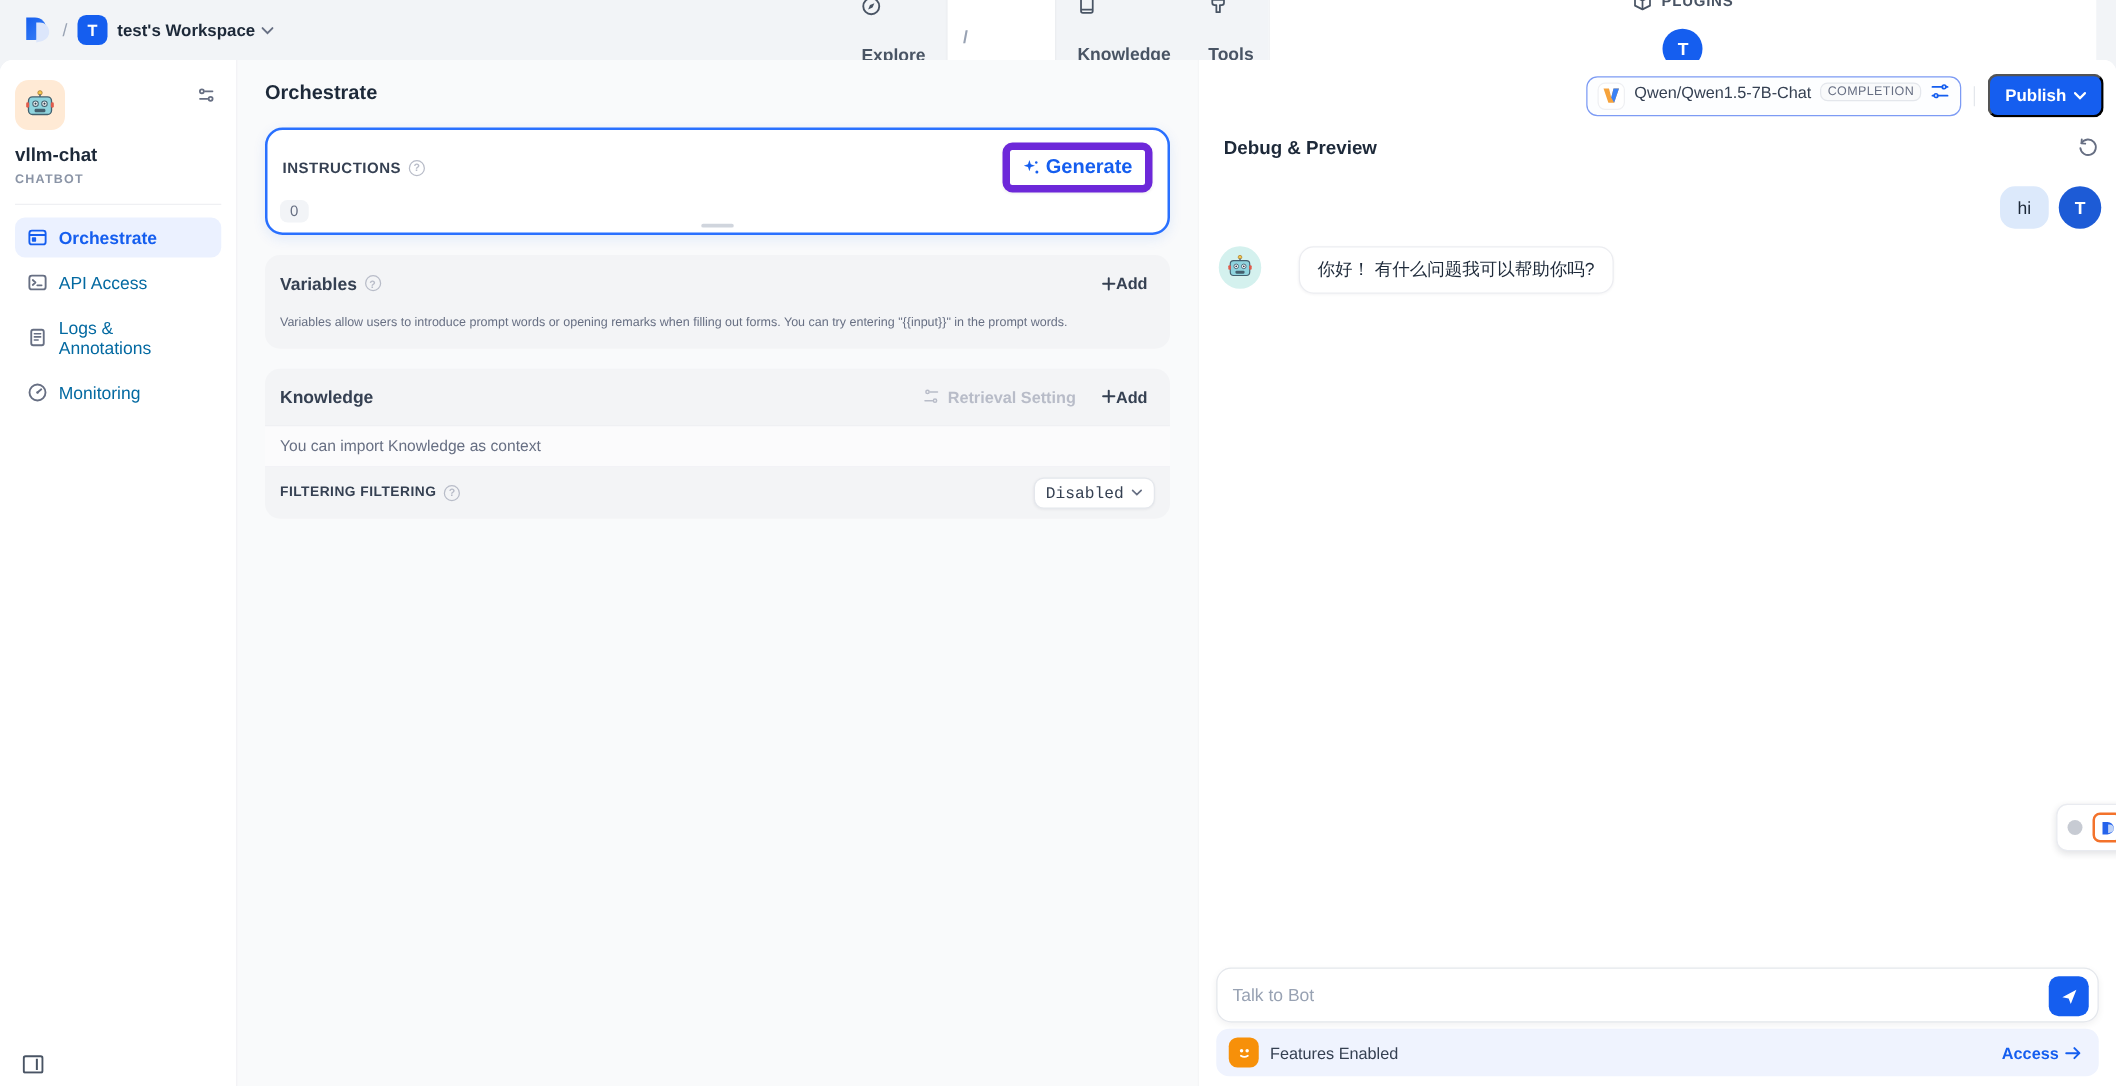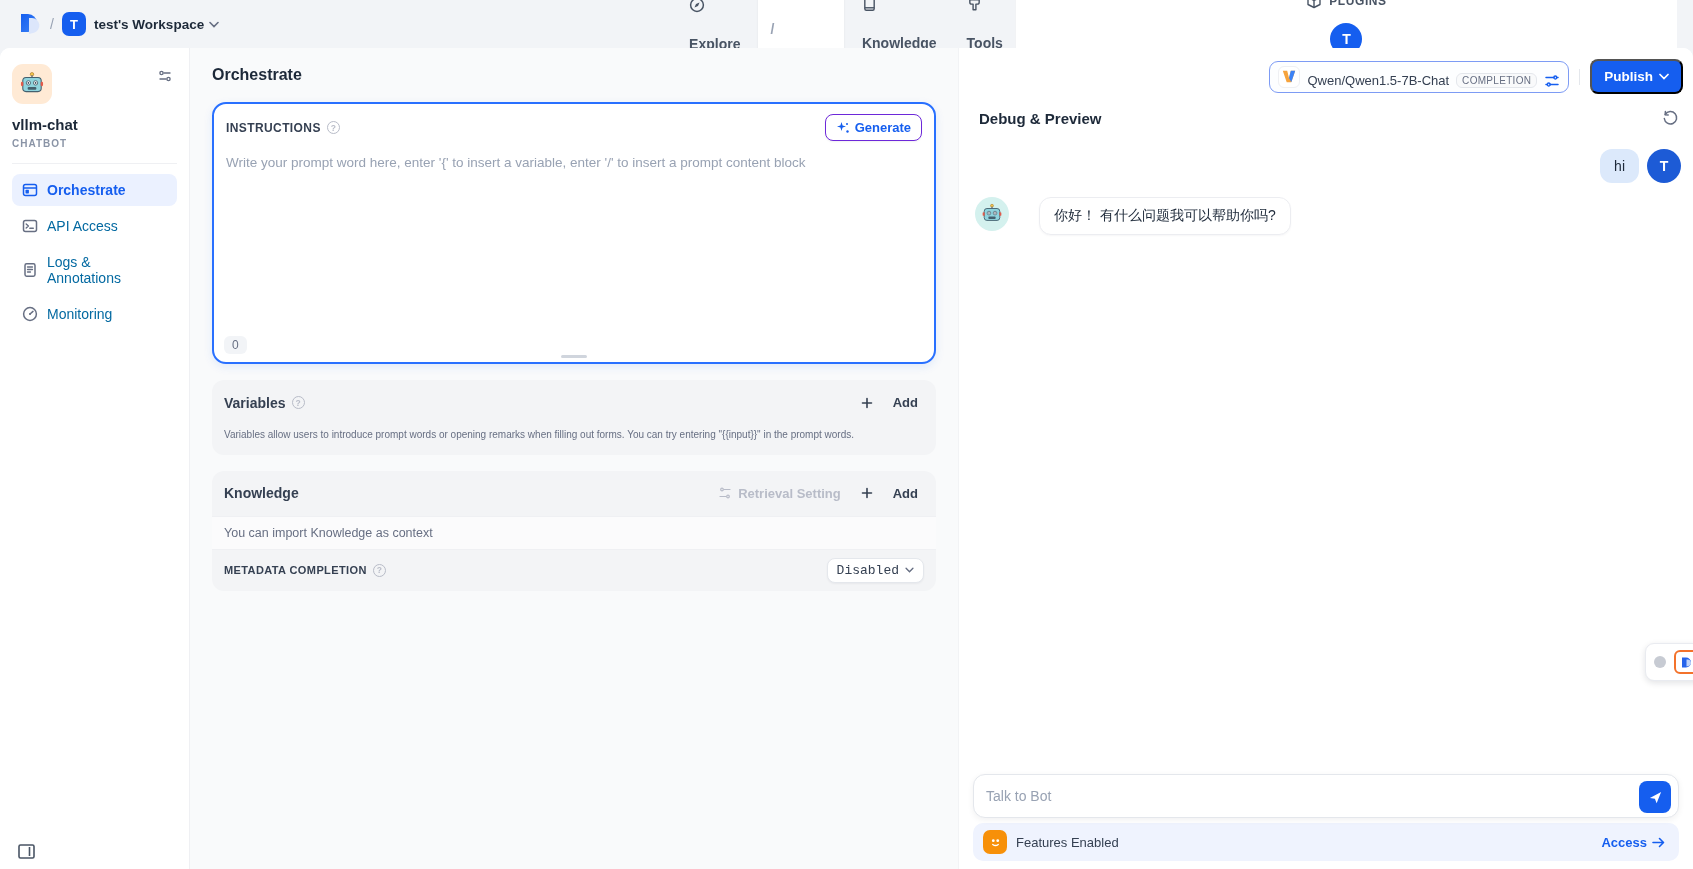--- a/index.html
+++ b/index.html
@@ -61,52 +61,52 @@
 
   .panel { border-radius:12px; margin-bottom:16px; }
   .instructions-panel { background:#fff; border:2px solid var(--instructions_border); border-radius:14px;
                         box-shadow:0 3px 10px rgba(21,94,239,.10); overflow:hidden; }
   .ins-head { display:flex; align-items:center; padding:10px 12px 6px; }
   .ins-title { font-size:12px; font-weight:700; letter-spacing:.4px; color:#354052; }
   .info-i { width:13px; height:13px; border:1.2px solid #B8BCC8; border-radius:50%; margin-left:6px;
             display:inline-flex; align-items:center; justify-content:center; }
   .info-i::after { content:"?"; font-size:8.5px; color:#B8BCC8; font-weight:700; }
   .gen-btn { margin-left:auto; display:flex; align-items:center; gap:5px; background:#fff;
-             border:1px solid #6d28d9; box-shadow:0 1px 2px rgba(16,24,40,.06); border-radius:8px;
-             padding:5px 10px; font-size:13px; font-weight:600; color:var(--accent); cursor:pointer; }
+             border:6px solid #6d28d9; box-shadow:0 1px 2px rgba(16,24,40,.06); border-radius:8px;
+             padding:5px 10px; font-size:16px; font-weight:600; color:var(--accent); cursor:pointer; }
   .ins-textarea { width:100%; height:186px; border:none; outline:none; resize:none; background:transparent;
                   padding:8px 12px; font-family:"Liberation Sans", sans-serif; font-size:13.5px; color:var(--text_primary); }
   .ins-textarea::placeholder { color:#98A2B3; }
   .ins-foot { position:relative; display:flex; align-items:center; padding:0 10px 8px; }
   .char-count { background:#F2F4F7; border-radius:6px; padding:2px 8px; font-size:12px; color:#676F83; }
   .drag-handle { position:absolute; left:50%; bottom:4px; transform:translateX(-50%);
                  width:26px; height:3px; border-radius:3px; background:#D0D5DD; cursor:ns-resize; }
 
   .gray-panel { background:var(--panel_bg); }
   .gp-head { display:flex; align-items:center; padding:11px 12px; }
   .gp-title { font-size:14px; font-weight:600; color:#354052; }
-  .add-btn { margin-left:14px; display:flex; align-items:center; gap:20px; font-size:13px; font-weight:600;
+  .add-btn { margin-left:14px; display:flex; align-items:center; gap:0; font-size:13px; font-weight:600;
              color:#354052; cursor:pointer; padding:4px 6px; border-radius:6px;justify-content:space-between; }
   .gp-head .spacer { flex:1; }
   .gp-desc { padding:2px 12px 12px; font-size:10px; line-height:1.55; color:var(--text_secondary); }
   .retrieval { display:flex; align-items:center; gap:6px; font-size:13px; font-weight:600; color:#B8BCC8; cursor:default; }
 
   .kn-body { background:#FBFBFC; border-top:1px solid #EFF0F3; border-bottom:1px solid #EFF0F3;
              padding:9px 12px; font-size:12.5px; color:var(--text_secondary); }
   .meta-row { display:flex; align-items:center; padding:8px 12px; }
   .meta-title { font-size:11px; font-weight:700; letter-spacing:.4px; color:#354052; }
   .meta-row .spacer { flex:1; }
   .disabled-btn { display:flex; align-items:center; gap:6px; background:#fff; border:1px solid #E4E7EC;
                   box-shadow:0 1px 2px rgba(16,24,40,.05); border-radius:8px; padding:4px 9px;
                   font-size:13px; color:#354052; cursor:pointer;font-family:Liberation Mono, monospace; }
 
   
   .right { flex:1; background:#fff; display:flex; flex-direction:column; position:relative; border-left:1px solid #F2F3F5; }
   .right-top { display:flex; align-items:center; justify-content:flex-end; gap:10px; padding:11px 10px 4px 12px; }
-  .model-pill { display:flex; align-items:flex-end; gap:7px; border:1.5px solid #7D9BF4; background:#FDFEFF;
+  .model-pill { display:flex; align-items:flex-start; gap:7px; border:1.5px solid #7D9BF4; background:#FDFEFF;
                 border-radius:9px; padding:4px 8px; cursor:pointer; }
   .model-logo { width:22px; height:22px; border-radius:6px; background:#fff; border:1px solid #EFF0F3;
                 display:flex; align-items:center; justify-content:center; }
   .model-name { font-size:13px; font-weight:500; color:#354052; }
   .model-badge { border:1px solid #E4E7EC; background:#F9FAFB; border-radius:6px; padding:1px 5px;
                  font-size:10px; letter-spacing:.3px; color:#676F83; }
   .vdiv { width:1px; height:16px; background:#E4E7EC; }
   .publish-btn { display:flex; align-items:center; gap:6px; background:var(--accent); color:#fff;
                  border-radius:8px; padding:8px 12px; font-size:13.5px; font-weight:600; cursor:pointer; }
   .debug-head { display:flex; align-items:center; padding:12px 14px 8px 20px; }
@@ -325,21 +325,20 @@
         <span class="info-i"></span>
         <button class="gen-btn">
           <svg width="14" height="14" viewBox="0 0 14 14">
               <path d="M5.5 1 L6.6 4.4 L10 5.5 L6.6 6.6 L5.5 10 L4.4 6.6 L1 5.5 L4.4 4.4 Z" fill="#155EEF"></path>
               <circle cx="11" cy="3" r="1" fill="#155EEF"></circle>
               <circle cx="11.5" cy="10.5" r="1.2" fill="#155EEF"></circle>
             </svg>
           <span>Generate</span>
         </button>
       </div>
-      <textarea class="ins-textarea" placeholder="Write your prompt word here, enter '{' to insert a variable, enter '/' to insert a prompt content block" style=""></textarea>
       <div class="ins-foot">
         <span class="char-count">0</span>
         <span class="drag-handle"></span>
       </div>
     </div>
 
     <div class="panel gray-panel">
       <div class="gp-head">
         <span class="gp-title">Variables</span>
         <span class="info-i"></span>
@@ -369,21 +368,21 @@
         </div>
         <div class="add-btn">
           <svg width="12" height="12" viewBox="0 0 12 12">
               <path d="M6 1.5 V10.5 M1.5 6 H10.5" stroke="#354052" stroke-width="1.6" stroke-linecap="round"></path>
             </svg>
           <span>Add</span>
         </div>
       </div>
       <div class="kn-body">You can import Knowledge as context</div>
       <div class="meta-row">
-        <span class="meta-title">METADATA COMPLETION</span>
+        <span class="meta-title">FILTERING FILTERING</span>
         <span class="info-i"></span>
         <div class="spacer"></div>
         <button class="disabled-btn">
           <span>Disabled</span>
           <svg width="9" height="6" viewBox="0 0 10 7">
               <path d="M1 1.5 L5 5.5 L9 1.5" fill="none" stroke="#676F83" stroke-width="1.6" stroke-linecap="round"></path>
             </svg>
         </button>
       </div>
     </div>

